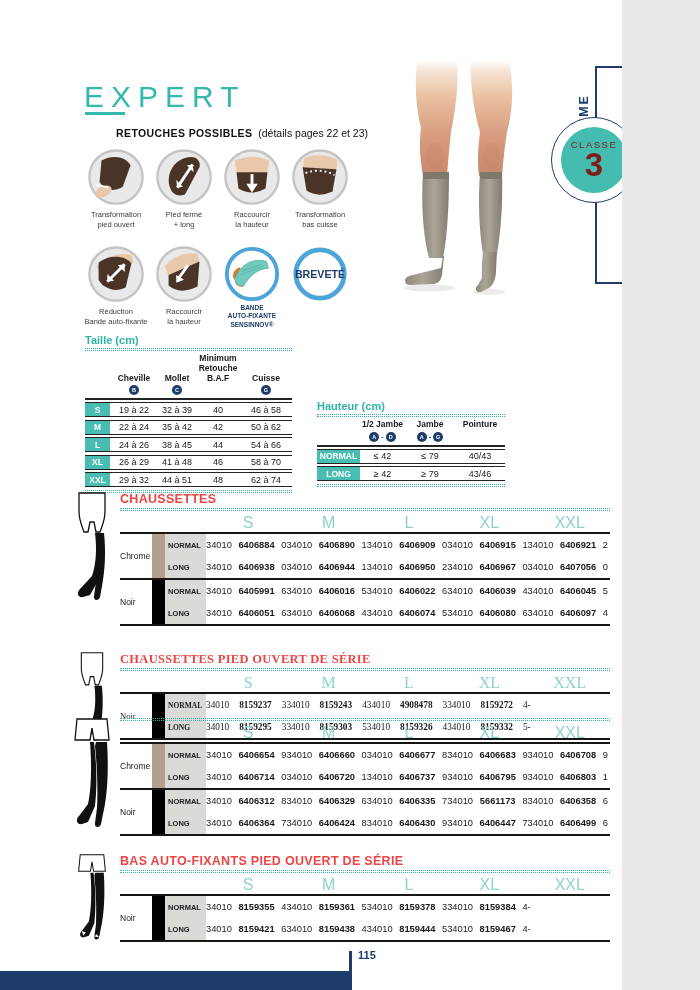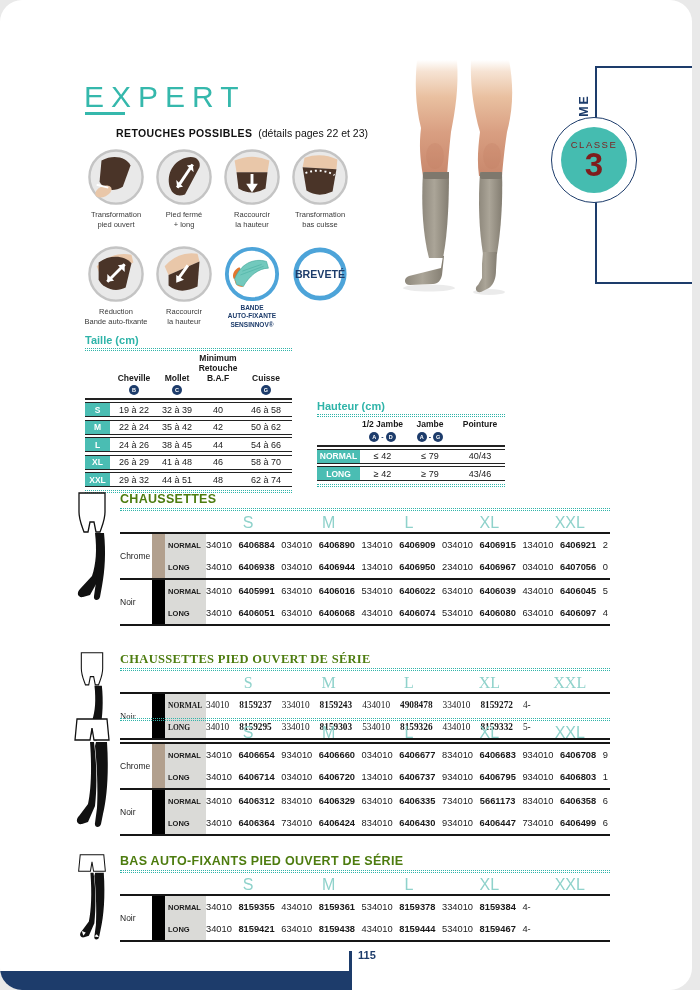--- a/index.html
+++ b/index.html
@@ -1,17 +1,17 @@
 <!DOCTYPE html>
 <html><head>
 <meta charset="utf-8">
 <style>
   html,body{margin:0;padding:0;background:#e9e9e9;}
-  .page{position:relative;width:692px;height:990px;background:#fff;overflow:hidden;
-        font-family:"Liberation Sans","DejaVu Sans",sans-serif;color:#1a1a1a;border-radius:22px;}
+  .page{position:relative;width:622px;height:990px;background:#fff;overflow:hidden;
+        font-family:"Liberation Sans","DejaVu Sans",sans-serif;color:#1a1a1a;}
   [data-name]{box-sizing:border-box;}
 
   
   .title{position:absolute;left:84px;top:80px;font-size:30px;font-weight:400;
          letter-spacing:7px;color:#35b8ac;}
   .title-bar{position:absolute;left:85px;top:112px;width:40px;height:3px;background:#35b8ac;}
   .retouches-heading{position:absolute;left:85px;top:127px;font-size:10.5px;color:#111;}
   .retouches-heading .b{font-weight:bold;letter-spacing:.4px;padding-left:31px;}
   .retouches-heading .n{font-weight:400;margin-left:3px;}
 
@@ -59,21 +59,21 @@
   .mrow .rval{font-size:9px;display:flex;align-items:center;justify-content:center;}
 
   
   .taille .spc0{width:25px;} .taille .c0{width:48px;} .taille .c1{width:38px;}
   .taille .c2{width:44px;} .taille .c3{width:52px;}
   
   .hauteur .spc0{width:43px;} .hauteur .c0{width:45px;} .hauteur .c1{width:50px;} .hauteur .c2{width:50px;}
 
   
   .psection{position:absolute;left:120px;width:490px;}
-  .sec-title{color:#4d7c0f;font-weight:bold;font-size:12.5px;letter-spacing:.3px;height:16px;}
+  .sec-title{color:#ef4444;font-weight:bold;font-size:12.5px;letter-spacing:.3px;height:16px;}
   .size-head{display:flex;margin-left:88px;height:19px;margin-top:2px;}
   .size-head .shcell{width:80.4px;text-align:center;color:#8fd2cb;font-size:16px;line-height:19px;}
   .ptable{border-top:2px solid #161616;border-bottom:2px solid #161616;}
   .pgroup{display:flex;align-items:stretch;}
   .pgroup:not(:last-child){border-bottom:2px solid #161616;}
   .pcolor{width:32px;font-size:8.5px;color:#222;display:flex;align-items:center;}
   .pswatch{width:13px;}
   .pbody{flex:1;display:flex;flex-direction:column;}
   .prow{display:flex;height:22px;align-items:stretch;}
   .pvariant{width:41px;background:#dadad7;font-size:7.5px;font-weight:bold;

